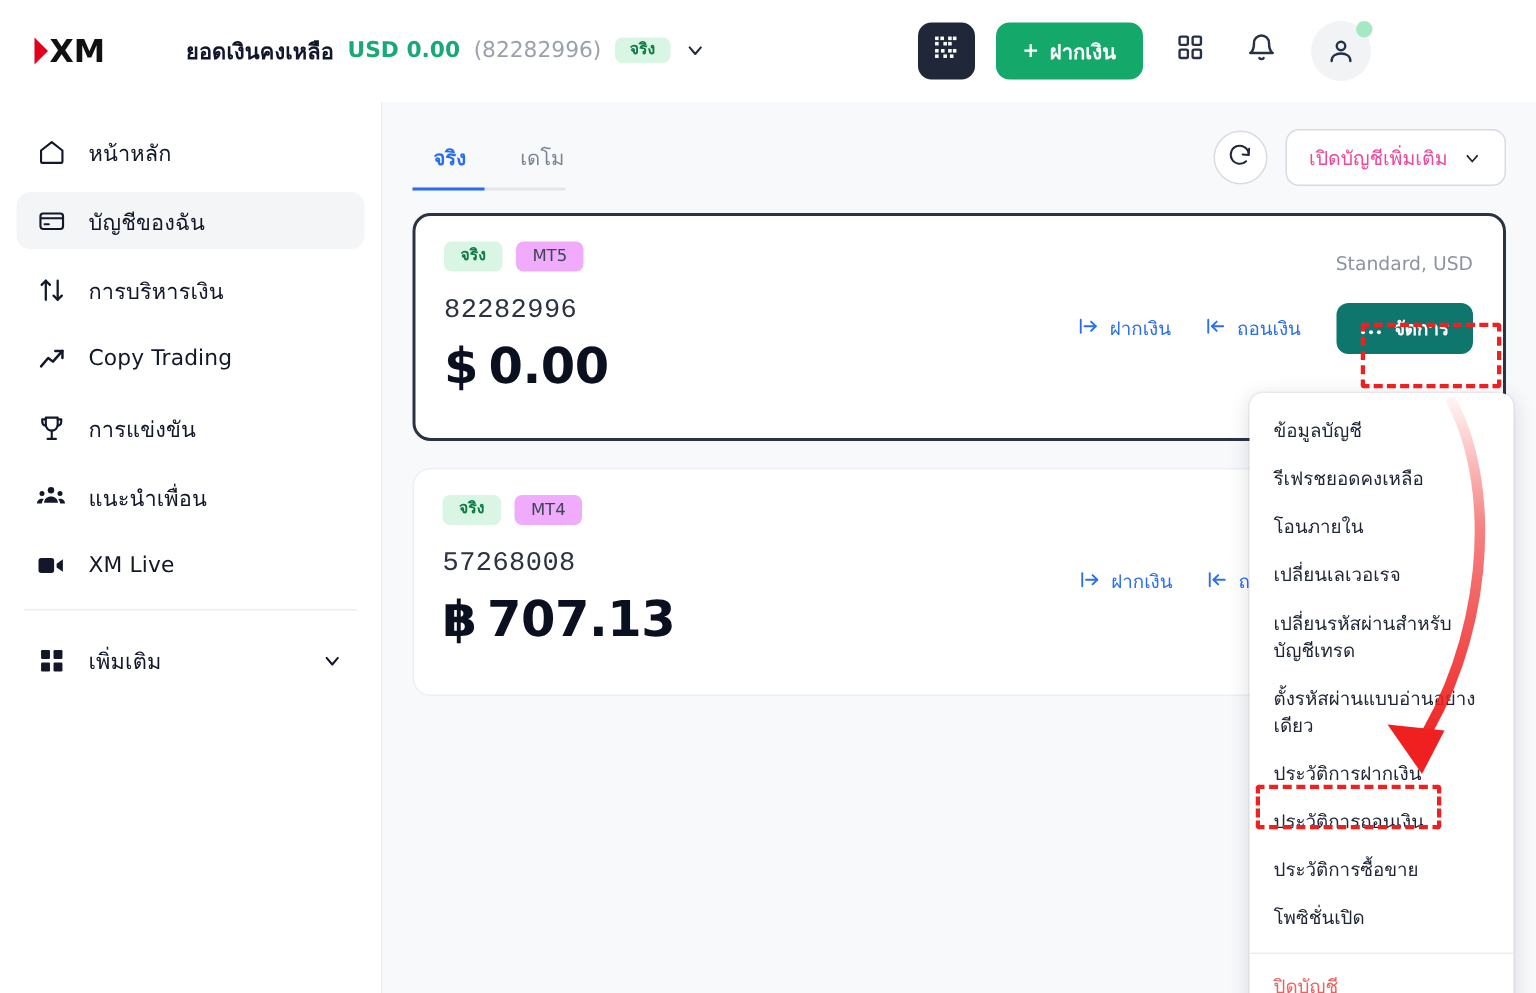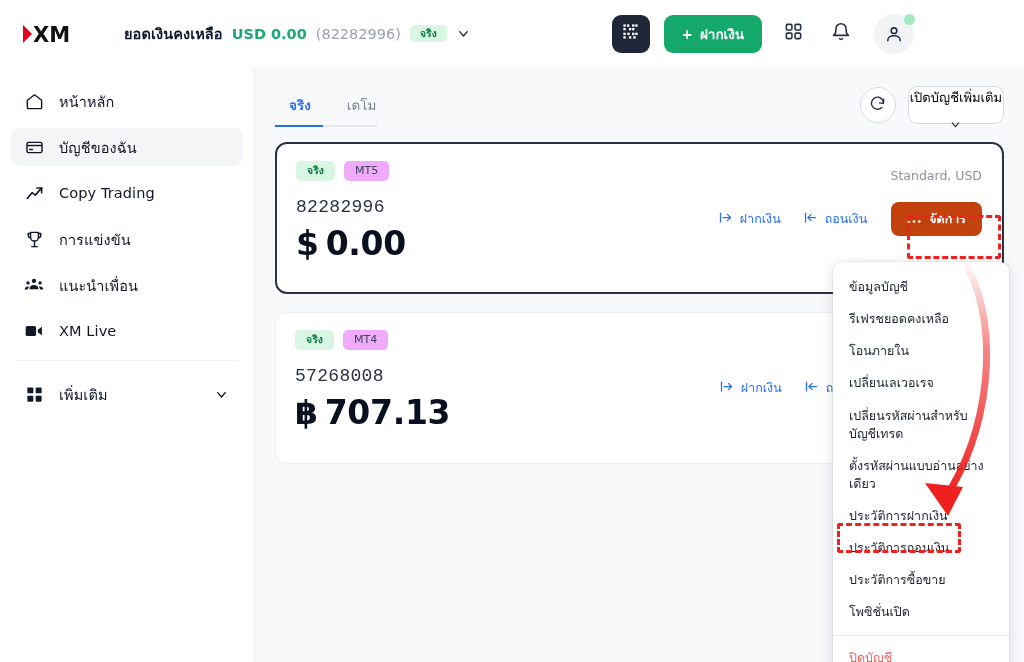--- a/index.html
+++ b/index.html
@@ -91,24 +91,23 @@
   }
   .tabs-underline .fill { width: 48px; height: 2px; background: #2a6ef0; }
 
   .tools { position: absolute; right: 0; top: -4px; display: flex; align-items: center; gap: 12px; }
   .refresh-btn {
     width: 36px; height: 36px; border-radius: 50%; border: 1px solid #d7dbe2; background:#fff;
     display: flex; align-items: center; justify-content: center; cursor: pointer; color: #22293a;
   }
   .open-acct-btn {
     height: 38px; border: 1px solid #d7dbe2; background: #fff; border-radius: 9px;
-    padding: 0 1px; font-size: 13px; color: #000000; cursor: pointer;
+    padding: 0 15px; font-size: 13px; color: #ec4899; cursor: pointer;
     display: flex; align-items: center; gap: 10px;
     font-family: "DejaVu Sans", "Liberation Sans", sans-serif;
-    flex-direction: column;
   }
 
   
   .cards { margin: 10px 20px 0 20px; }
   .card {
     background: #fff; border-radius: 12px; padding: 18px 20px 20px; position: relative;
     margin-bottom: 18px; min-height: 152px;
   }
   .card.selected { border: 2px solid #2b3243; padding: 17px 19px 19px; }
   .card.plain { border: 1px solid #edeff2; padding: 17px 19px 19px; }
@@ -128,21 +127,21 @@
     position: absolute; right: 20px; top: 24px; font-size: 12.5px; color: #8c93a1;
   }
   .card-actions {
     position: absolute; right: 20px; top: 58px; display: flex; align-items: center; gap: 22px;
   }
   .act-link {
     display: flex; align-items: center; gap: 7px; color: #2a6ef0; font-size: 12.5px;
     cursor: pointer; font-weight: 400;
   }
   .manage-btn {
-    background: #c2410c; color: #fff; border: none; border-radius: 8px; height: 34px;
+    background: #0f766e; color: #fff; border: none; border-radius: 8px; height: 34px;
     padding: 0 16px; font-size: 12.5px; font-weight: 700; cursor: pointer;
     display: flex; align-items: center; gap: 8px; margin-left: 2px;
     font-family: "DejaVu Sans", "Liberation Sans", sans-serif;
   }
 
   
   .dropdown {
     position: absolute; left: 833px; top: 262px; width: 176px;
     background: #fff; border-radius: 9px;
     box-shadow: 0 3px 14px rgba(16,22,43,.14), 0 0 0 1px rgba(16,22,43,.05);
@@ -261,20 +260,31 @@
       <span class="nav-ico">
         <svg width="19" height="19" viewBox="0 0 24 24" fill="none" stroke="#12182a" stroke-width="1.8" stroke-linejoin="round">
             <rect x="2.5" y="5.5" width="19" height="13" rx="2.2"></rect>
             <line x1="2.5" y1="9.5" x2="21.5" y2="9.5"></line>
             <line x1="6" y1="14.5" x2="9.5" y2="14.5" stroke-linecap="round"></line>
           </svg>
       </span>
       <span class="nav-label">บัญชีของฉัน</span>
     </div>
 
+    <div class="nav-item">
+      <span class="nav-ico">
+        <svg width="19" height="19" viewBox="0 0 24 24" fill="none" stroke="#12182a" stroke-width="1.9" stroke-linecap="round" stroke-linejoin="round">
+            <path d="M7 20V4"></path>
+            <path d="M3.5 7.5 7 4l3.5 3.5"></path>
+            <path d="M17 4v16"></path>
+            <path d="M13.5 16.5 17 20l3.5-3.5"></path>
+          </svg>
+      </span>
+      <span class="nav-label">การบริหารเงิน</span>
+    </div>
 
     <div class="nav-item">
       <span class="nav-ico">
         <svg width="19" height="19" viewBox="0 0 24 24" fill="none" stroke="#12182a" stroke-width="2.1" stroke-linecap="round" stroke-linejoin="round">
             <polyline points="3 18 9 11 13 14 21 5"></polyline>
             <polyline points="15 5 21 5 21 11"></polyline>
           </svg>
       </span>
       <span class="nav-label">Copy Trading</span>
     </div>

